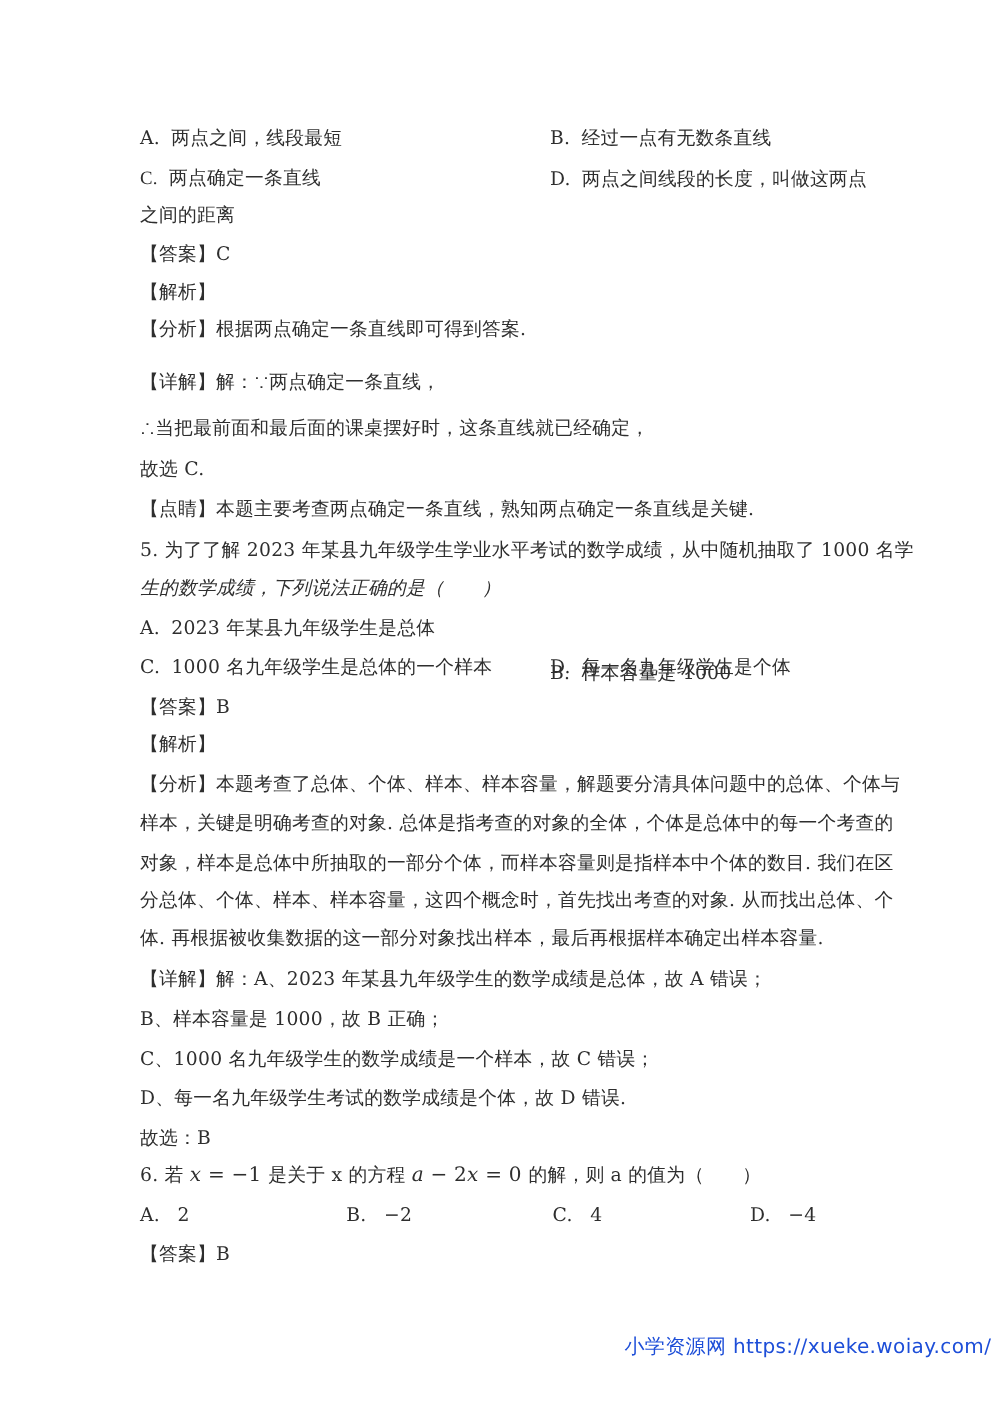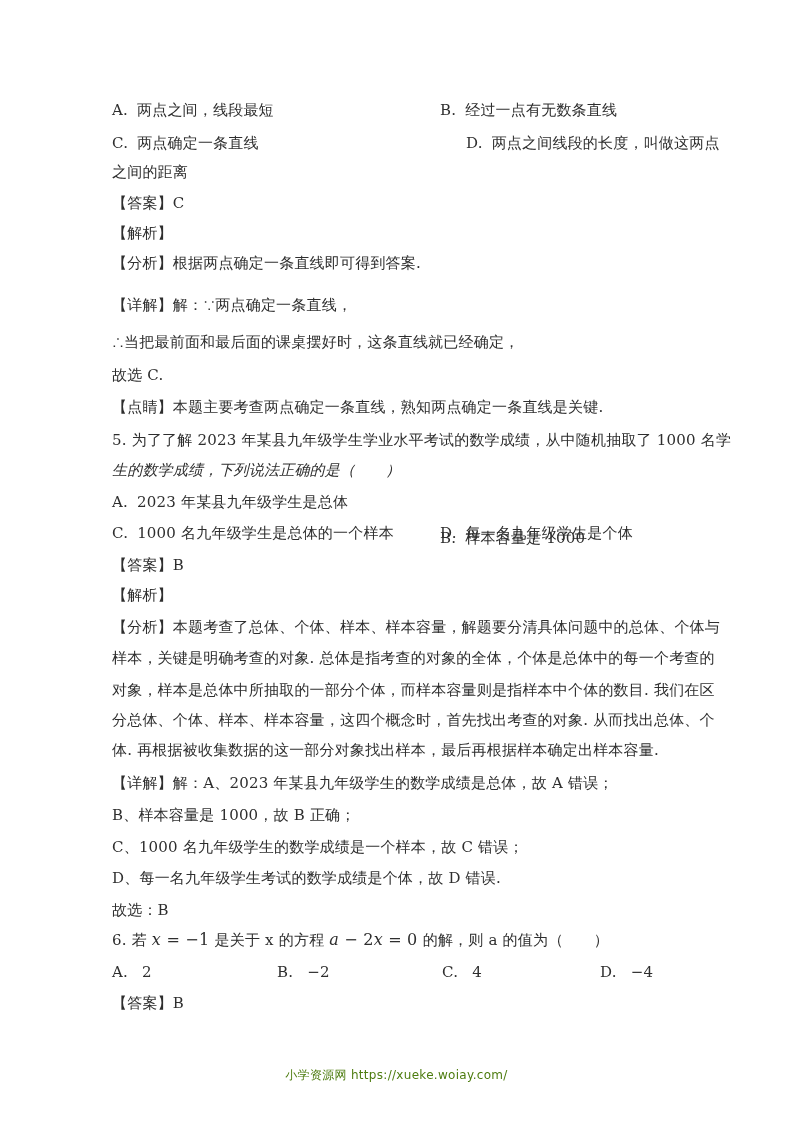--- a/index.html
+++ b/index.html
@@ -8,37 +8,37 @@
     font-family:"DejaVu Serif","Liberation Serif",serif;
     font-size:15px;color:#2e2e2e;
   }
   .line{position:absolute;left:112px;height:22px;line-height:22px;white-space:nowrap;letter-spacing:.2px;}
   .opt{position:absolute;top:0;}
   .opt-label{display:inline-block;margin-right:9px;}
   .options4 .opt-label{margin-right:14px;}
   .seg-vi{font-style:italic;font-size:16px;}
   .seg-vr{font-size:16px;}
   .footer{
-    position:absolute;left:0;top:1067px;width:100%;text-align:center;
+    position:absolute;left:0;top:1067px;width:100%;text-align:right;
     font-family:"DejaVu Sans","Liberation Sans",sans-serif;
-    font-size:12px;color:#4d7c0f;letter-spacing:.3px;
+    font-size:16px;color:#1d4ed8;letter-spacing:.3px;
   }
 </style>
 </head>
 <body>
 
 <div class="page">
   <div id="content">
       <div class="line options2" style="top: 99px;">
         <span class="opt" style="left: 0px;"><span class="opt-label">A.</span><span>两点之间，线段最短</span></span>
         <span class="opt" style="left: 328px;"><span class="opt-label">B.</span><span>经过一点有无数条直线</span></span>
       </div>
       <div class="line options2" style="top: 132px;">
-        <span class="opt" style="left: 0px;"><span class="opt-label">C.</span><span>两点确定一条直线</span></span>
-        <span class="opt" style="left: 328px; margin-left: 26px;"><span class="opt-label">D.</span><span>两点之间线段的长度，叫做这两点</span></span>
+        <span class="opt" style="left: 0px; font-family: Liberation Serif, serif;"><span class="opt-label">C.</span><span>两点确定一条直线</span></span>
+        <span class="opt" style="left: 328px;"><span class="opt-label">D.</span><span>两点之间线段的长度，叫做这两点</span></span>
       </div>
       <div class="line text" style="top: 161px;"><span>之间的距离</span></div>
       <div class="line text" style="top: 192px;"><span>【答案】C</span></div>
       <div class="line text" style="top: 222px;"><span>【解析】</span></div>
       <div class="line text" style="top: 252px;"><span>【分析】根据两点确定一条直线即可得到答案.</span></div>
       <div class="line text" style="top: 294px;"><span>【详解】解：∵两点确定一条直线，</span></div>
       <div class="line text" style="top: 331px;"><span>∴当把最前面和最后面的课桌摆好时，这条直线就已经确定，</span></div>
       <div class="line text" style="top: 364px; text-align: right;"><span>故选 C.</span></div>
       <div class="line text" style="top: 396px;"><span>【点睛】本题主要考查两点确定一条直线，熟知两点确定一条直线是关键.</span></div>
       <div class="line text" style="top: 429px;"><span>5. 为了了解 2023 年某县九年级学生学业水平考试的数学成绩，从中随机抽取了 1000 名学</span></div>

